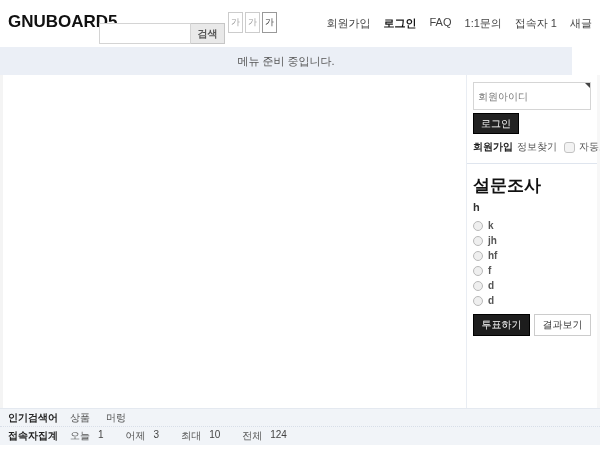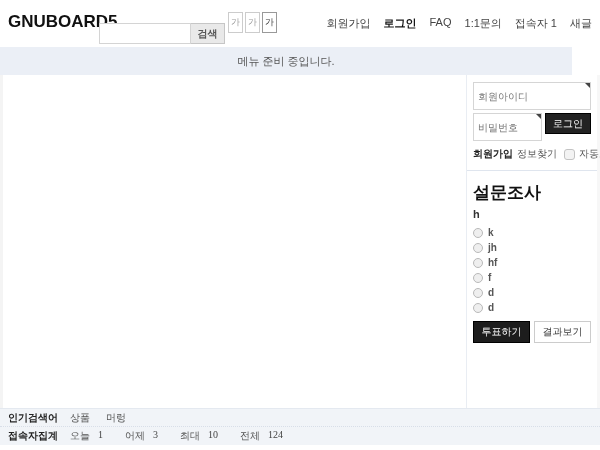--- a/index.html
+++ b/index.html
@@ -51,21 +51,21 @@
   .btn-vote { flex:1; height:22px; background:#1d1d1d; color:#fff; font-size:10px; border:1px solid #000; cursor:pointer; }
   .btn-result { flex:1; height:22px; background:#fff; color:#333; font-size:10px; border:1px solid #ccc; cursor:pointer; }
 
   
   .footer { position:absolute; top:408px; left:0; width:600px; background:#f1f4f8; border-top:1px solid #e4e9f0; font-size:10px; }
   .f-row { height:18px; display:flex; align-items:center; padding-left:8px; }
   .f-row1 { border-bottom:1px dotted #d8dee8; }
   .f-title { font-weight:bold; color:#222; width:62px; flex:0 0 auto; }
   .keywords { display:flex; gap:16px; color:#555; }
   .keywords span { cursor:pointer; }
-  .stats { display:flex; color:#555;font-family:Liberation Serif, serif; }
+  .stats { display:flex; color:#555; }
   .stat { display:flex; gap:8px; margin-right:22px; }
   .stat b { font-weight:normal; color:#444; }
 </style>
 </head>
 <body>
 
 <div class="page">
 
   <div class="header">
     <div class="logo">GNUBOARD5</div>
@@ -97,24 +97,20 @@
 
   <div class="main">
     <div class="sidebar">
 
       <div class="login-box">
         <div class="input-wrap">
           <input class="frm-input" type="text" placeholder="회원아이디" style="">
           <span class="corner"></span>
         </div>
         <div class="pw-row">
-          <span class="pw-wrap">
-            <input class="frm-input" type="text" placeholder="비밀번호" style="">
-            <span class="corner"></span>
-          </span>
           <button class="btn-login">로그인</button>
         </div>
         <div class="login-links">
           <span class="link-signup">회원가입</span>
           <span class="link-find">정보찾기</span>
           <span class="chk"></span>
           <span>자동로그인</span>
         </div>
       </div>
 

